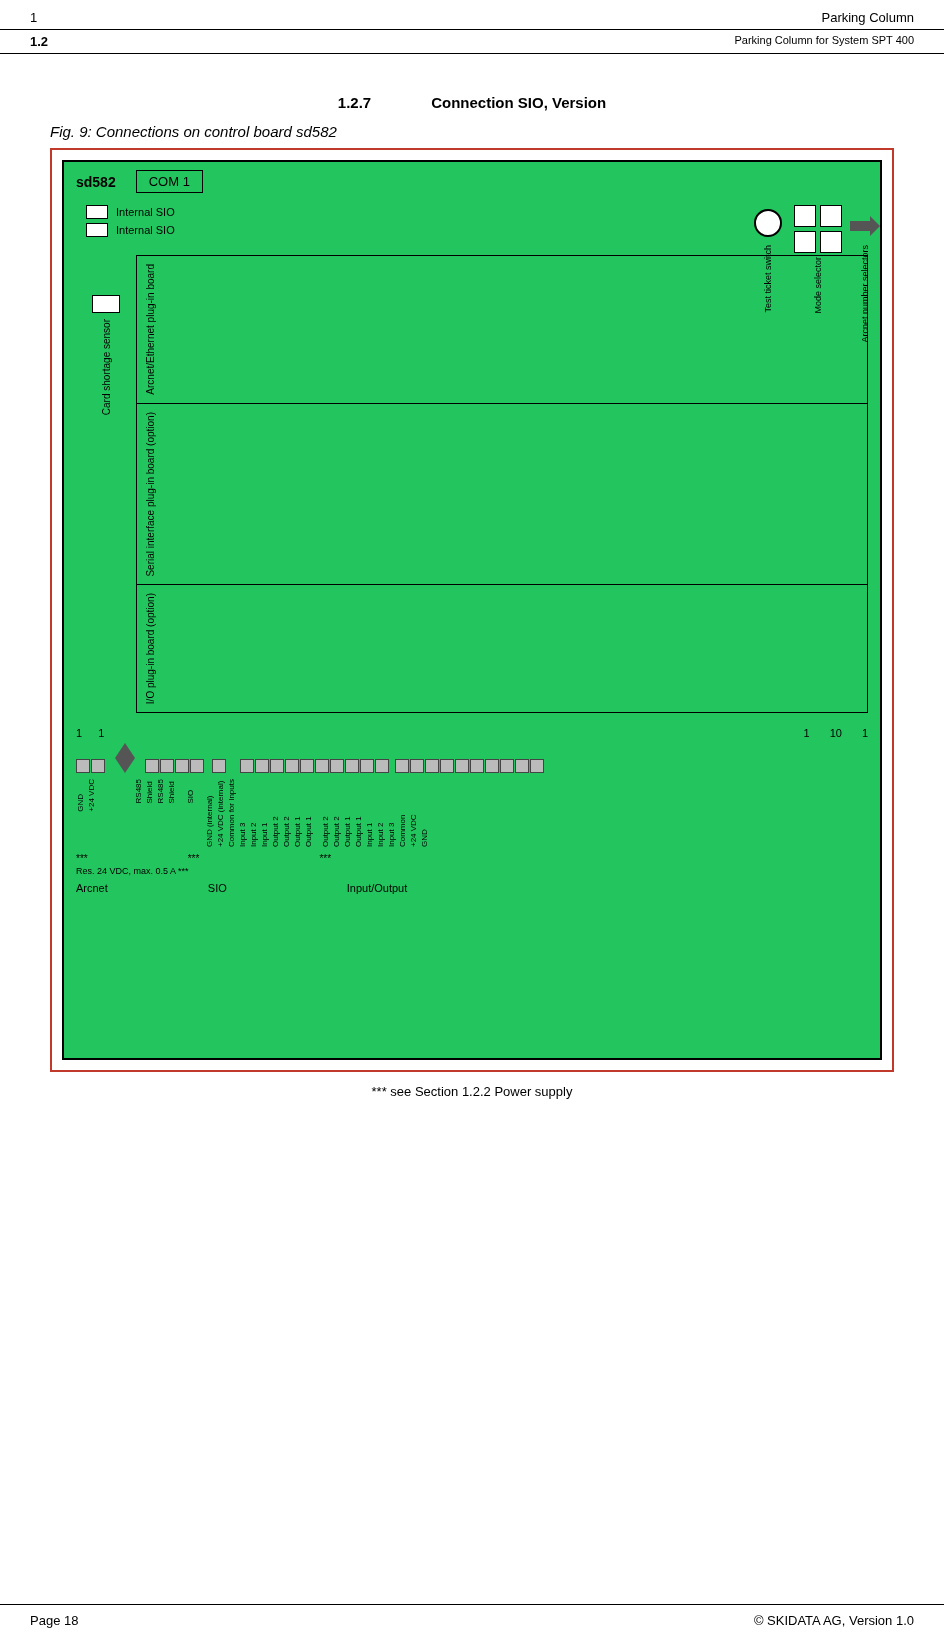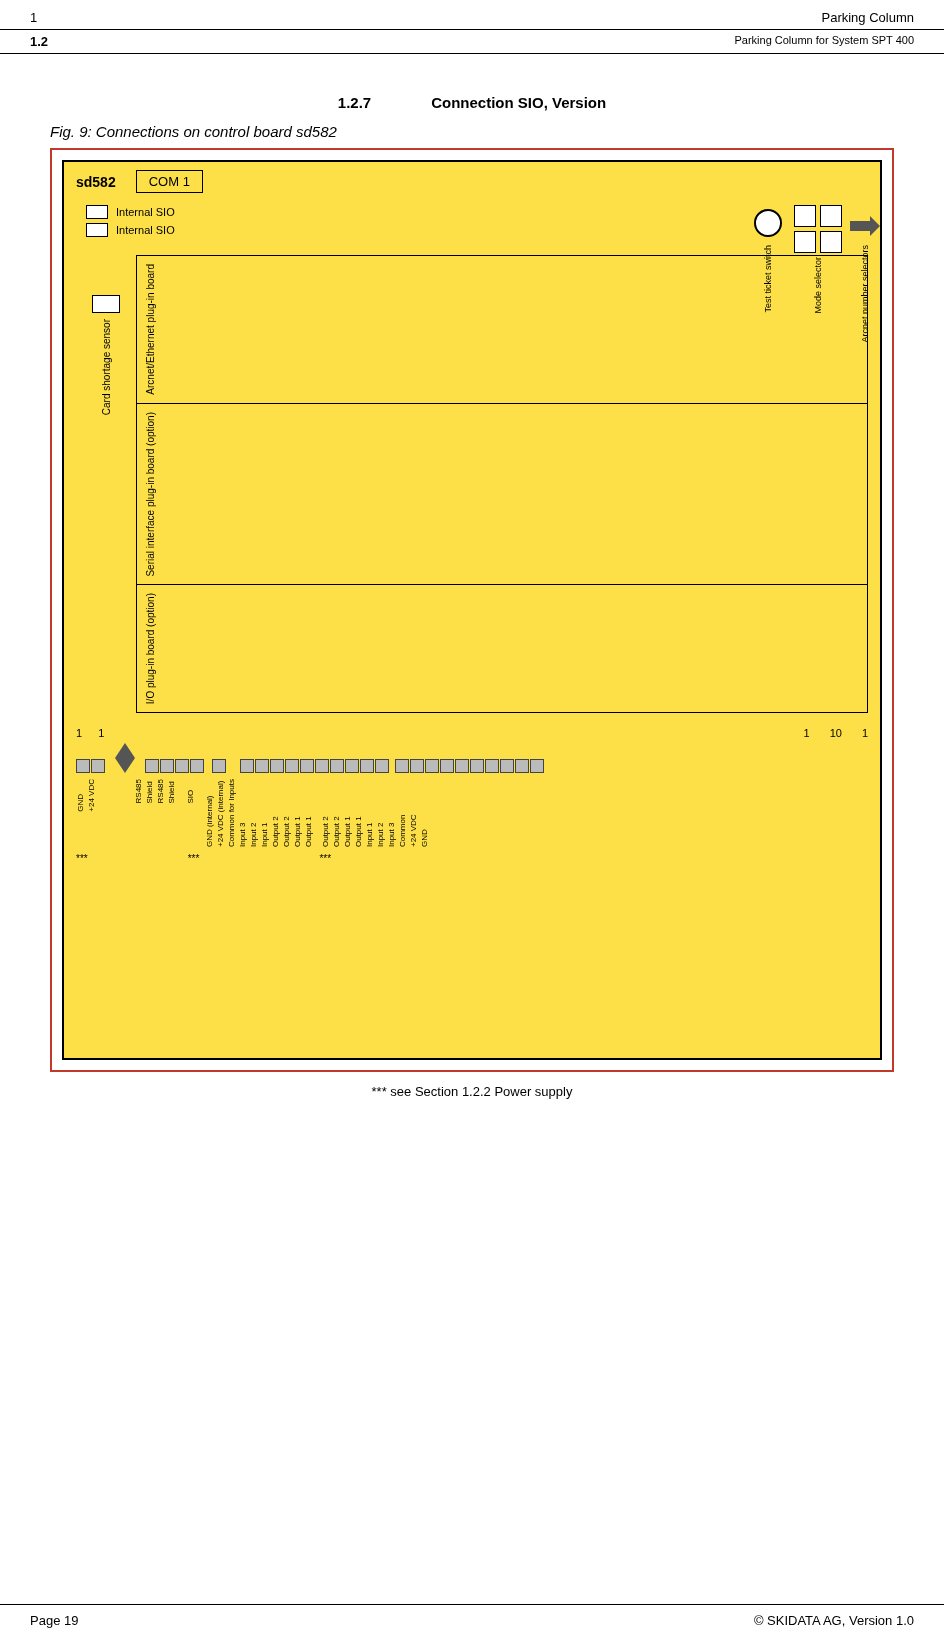--- a/index.html
+++ b/index.html
@@ -54,21 +54,21 @@
       padding: 10px;
       background: #fff;
       position: relative;
     }
 
     
     .board {
       border: 2px solid #000;
       position: relative;
       width: 100%;
-      background: #fde047;
+      background: #22c55e;
       min-height: 900px;
     }
 
     
     .board-title-row {
       display: flex;
       align-items: center;
       padding: 8px 12px;
       gap: 20px;
     }
@@ -409,23 +409,31 @@
         <span style="writing-mode:vertical-rl;font-size:8px;transform:rotate(180deg);white-space:nowrap;">GND</span>
       </div>
     </div>
 
     <div style="display:flex; padding: 2px 12px; gap:40px;">
       <span style="font-size:10px;">***</span>
       <span style="font-size:10px; margin-left:60px;">***</span>
       <span style="font-size:10px; margin-left:80px;">***</span>
     </div>
 
-
+    <div style="display:flex; padding: 0 12px 2px 12px;">
+      <span style="font-size:9px;">Res. 24 VDC, max. 0.5  A   ***</span>
+    </div>
+
+    <div style="display:flex; padding: 4px 12px 8px 12px; gap:40px; font-size:11px;">
+      <span>Arcnet</span>
+      <span style="margin-left:60px;">SIO</span>
+      <span style="margin-left:80px;">Input/Output</span>
+    </div>
 
   </div>
 </div>
 
 <div class="stars-note">*** see Section 1.2.2 Power supply</div>
 
 <div class="footer">
-  <span>Page 19</span>
+  <span>Page 18</span>
   <span>© SKIDATA AG, Version 1.0</span>
 </div>
 
 </body></html>

